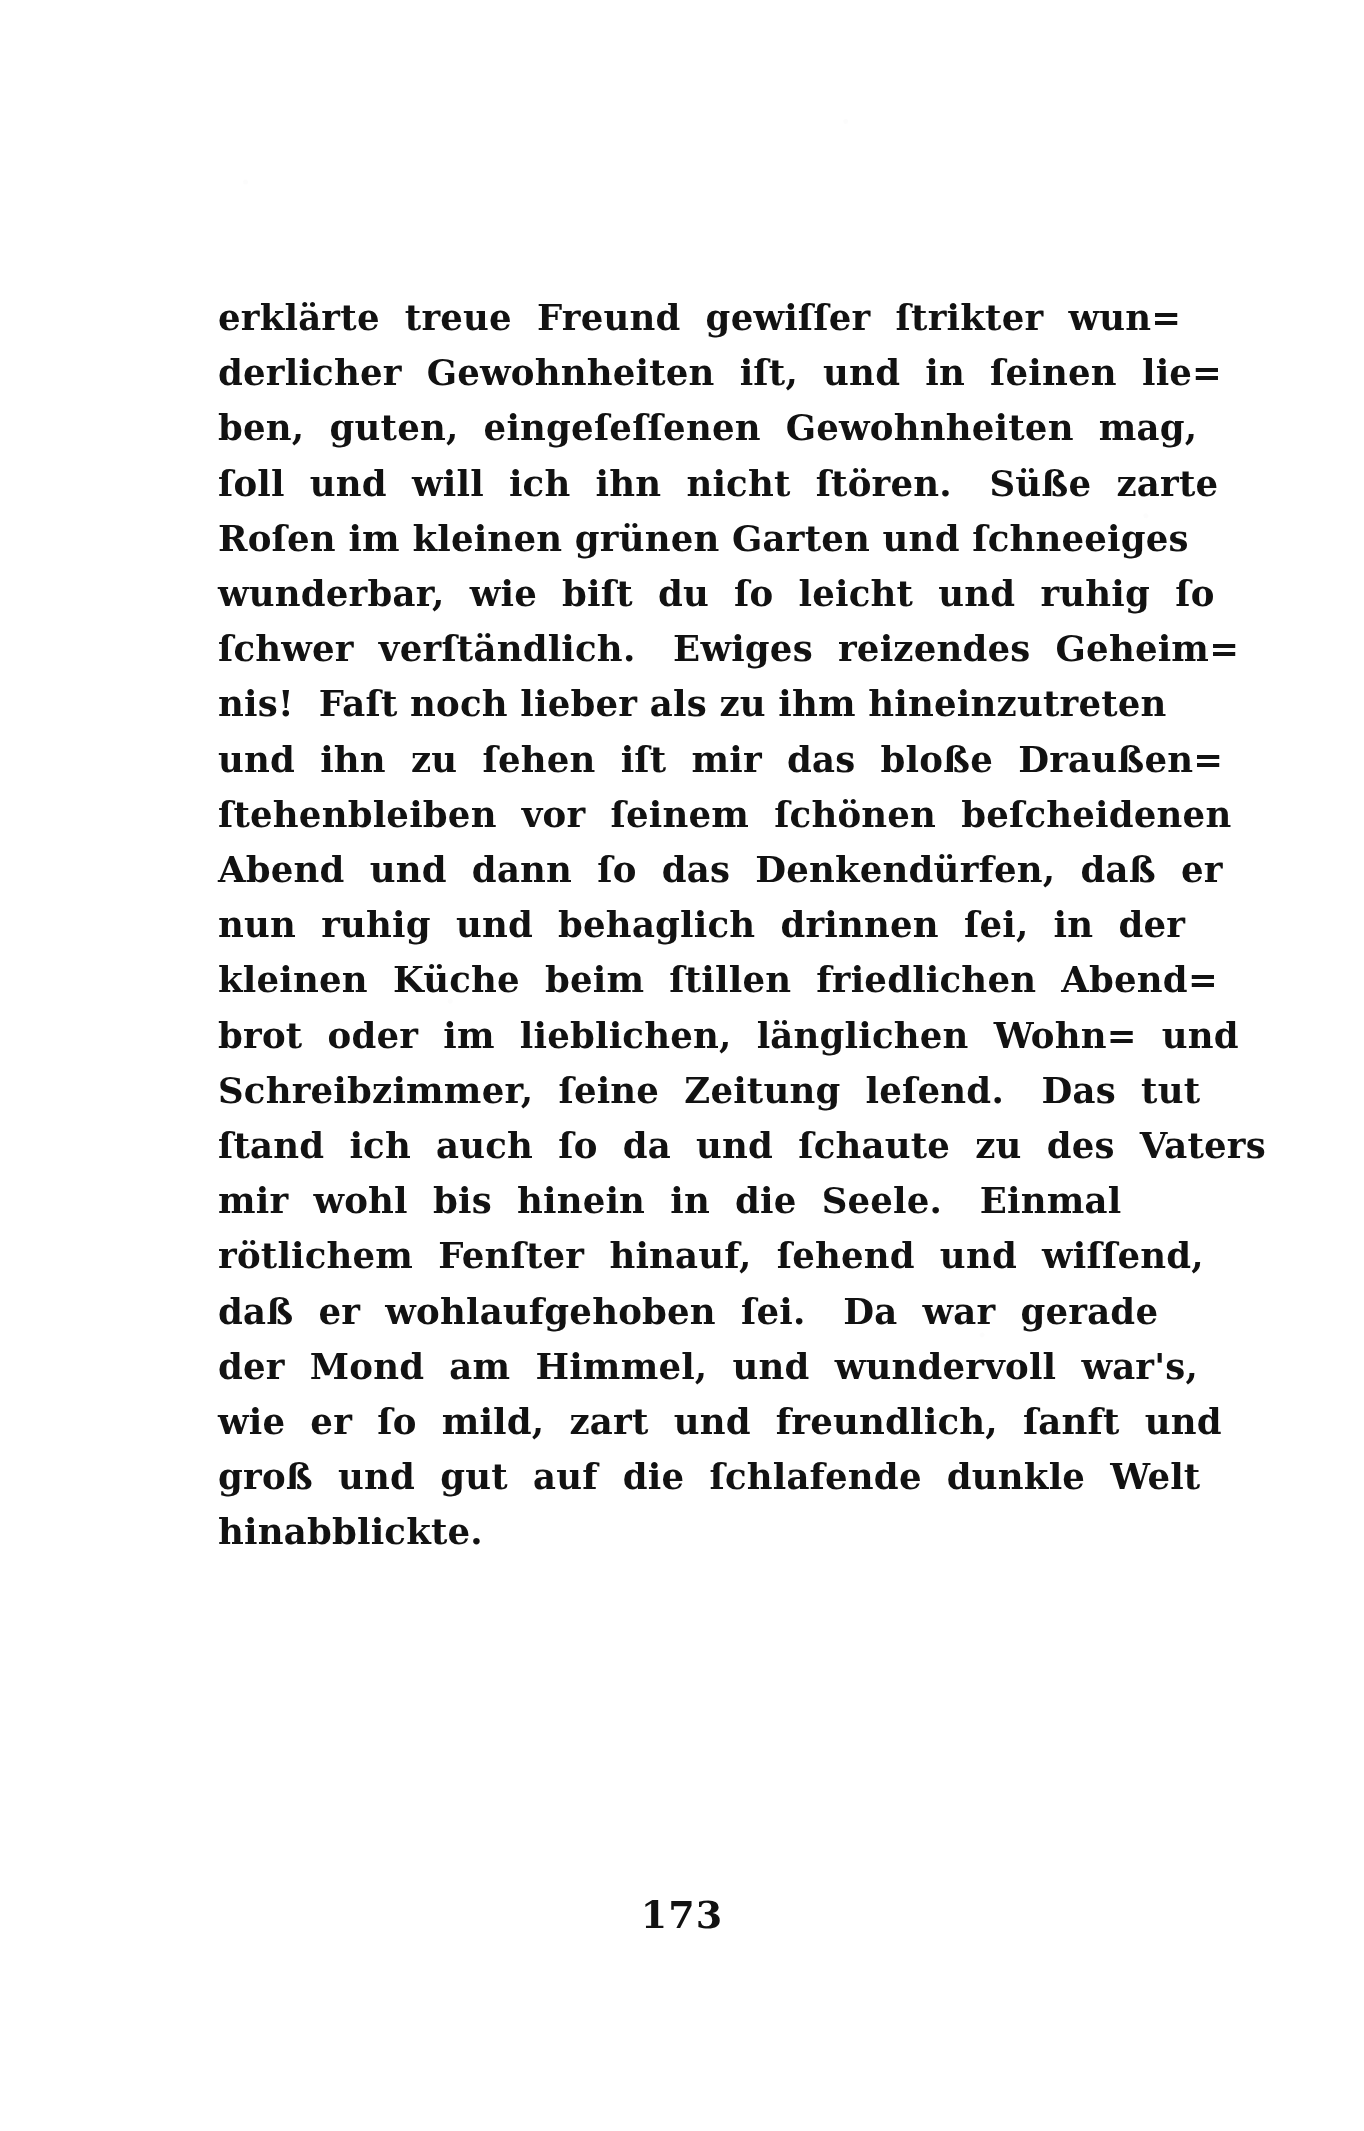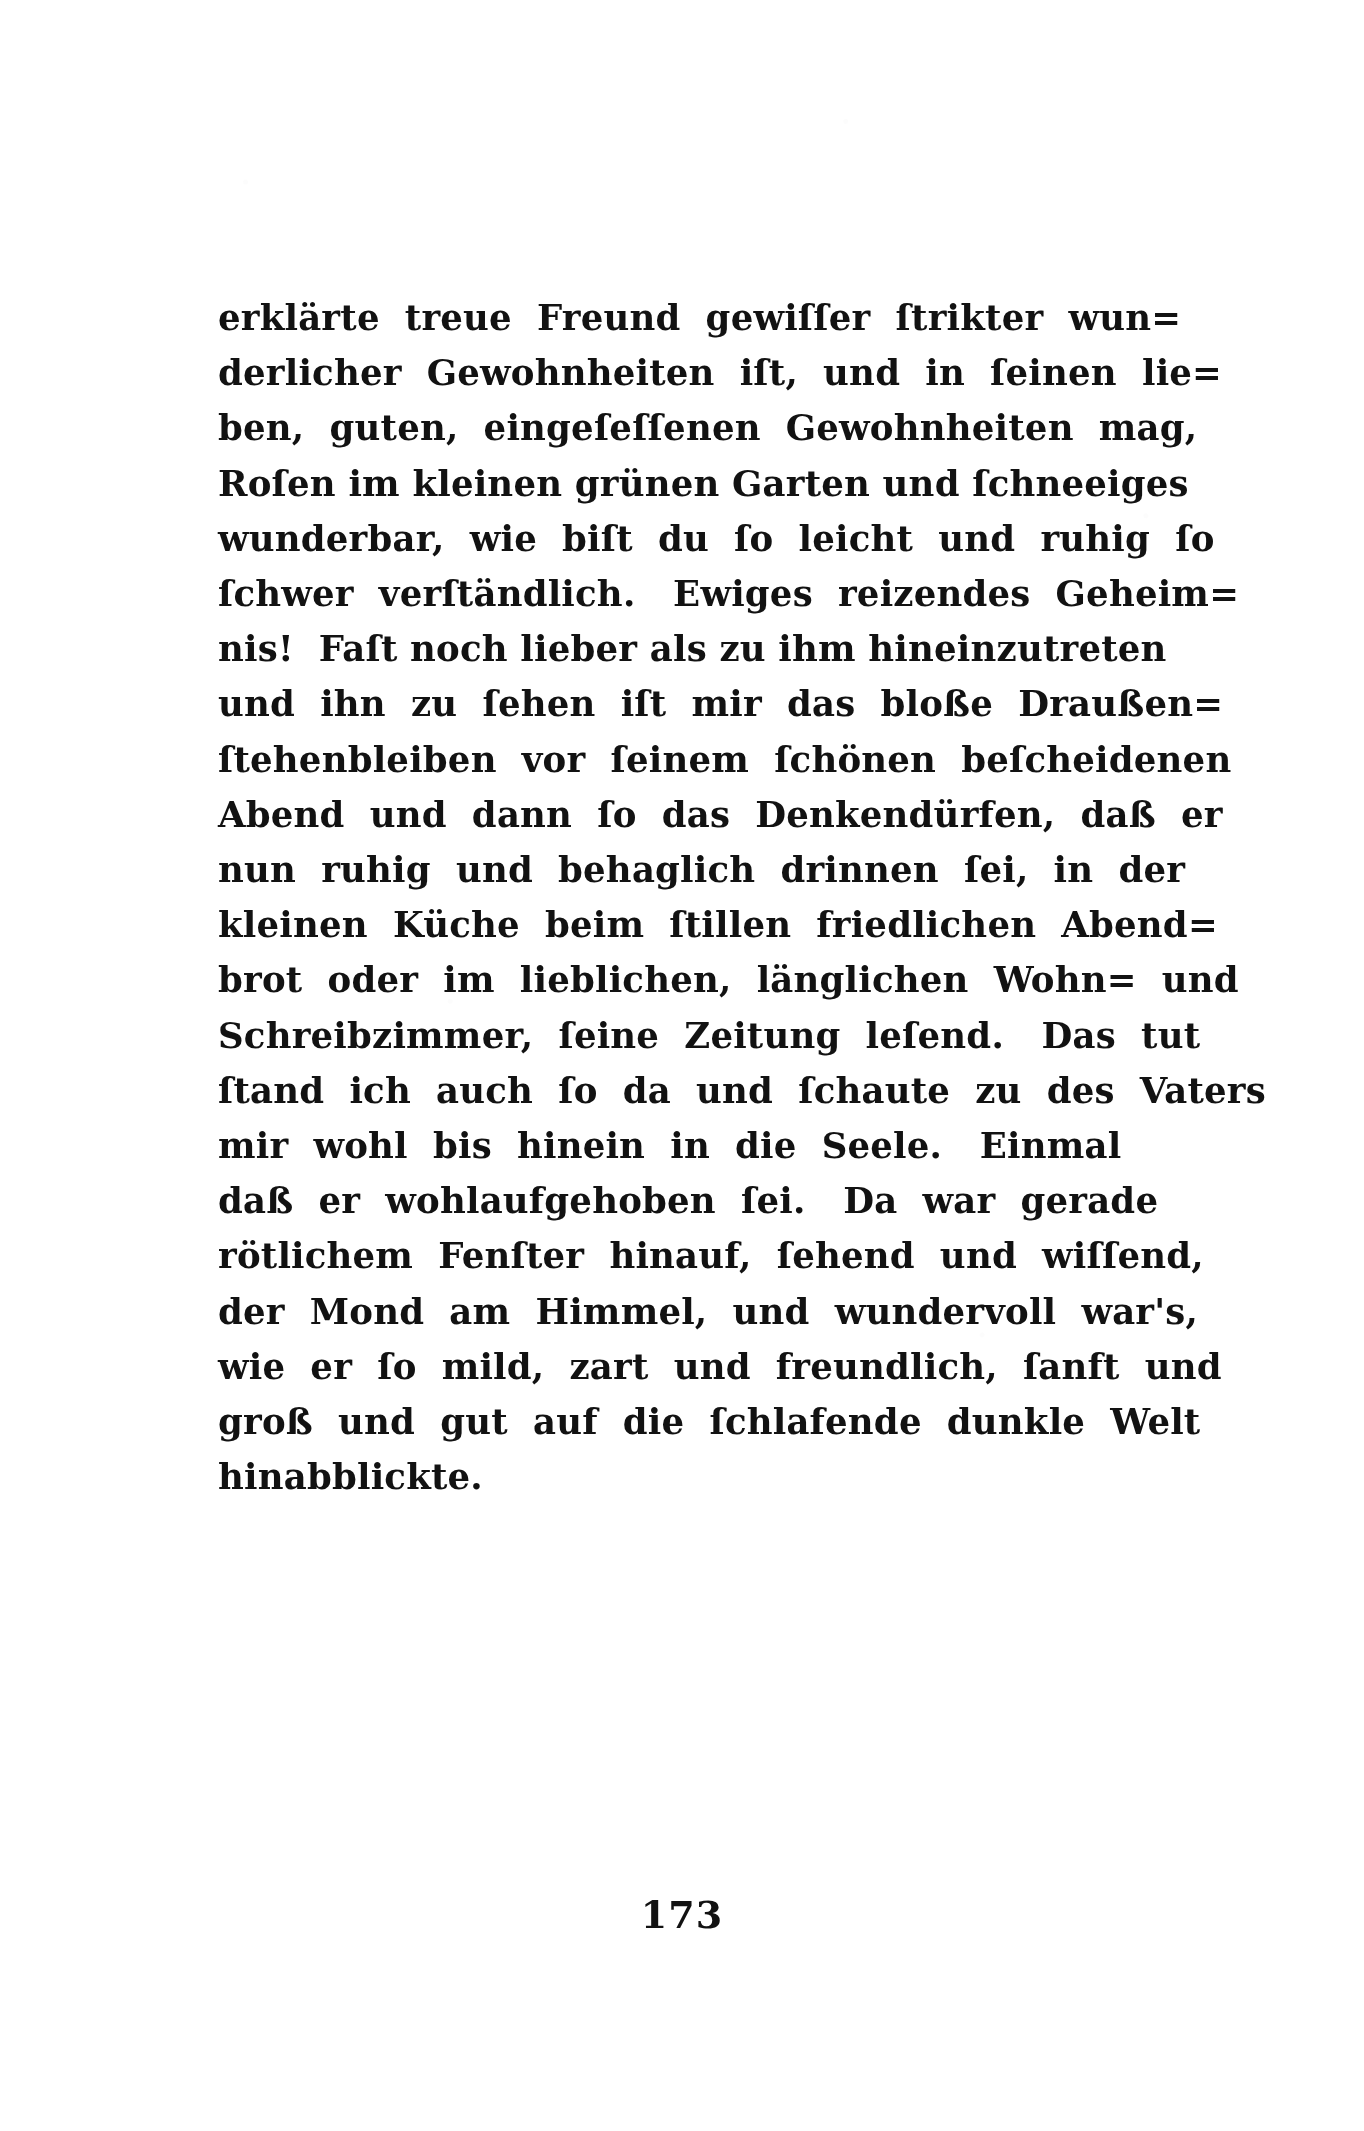--- a/index.html
+++ b/index.html
@@ -76,35 +76,36 @@
 </head>
 <body>
 
 <div class="page">
   <div class="paper-tone"></div>
 
   <div class="text-block">
     <span class="line">erklärte  treue  Freund  gewiſſer  ſtrikter  wun=</span>
     <span class="line">derlicher  Gewohnheiten  iſt,  und  in  ſeinen  lie=</span>
     <span class="line">ben,  guten,  eingeſeſſenen  Gewohnheiten  mag,</span>
+    <span class="line">ſoll  und  will  ich  ihn  nicht  ſtören.   Süße  zarte</span>
     <span class="line">Roſen im kleinen grünen Garten und ſchneeiges</span>
     <span class="line">wunderbar,  wie  biſt  du  ſo  leicht  und  ruhig  ſo</span>
     <span class="line">ſchwer  verſtändlich.   Ewiges  reizendes  Geheim=</span>
     <span class="line">nis!  Faſt noch lieber als zu ihm hineinzutreten</span>
     <span class="line">und  ihn  zu  ſehen  iſt  mir  das  bloße  Draußen=</span>
     <span class="line">ſtehenbleiben  vor  ſeinem  ſchönen  beſcheidenen</span>
     <span class="line">Abend  und  dann  ſo  das  Denkendürfen,  daß  er</span>
     <span class="line">nun  ruhig  und  behaglich  drinnen  ſei,  in  der</span>
     <span class="line">kleinen  Küche  beim  ſtillen  friedlichen  Abend=</span>
     <span class="line">brot  oder  im  lieblichen,  länglichen  Wohn=  und</span>
     <span class="line">Schreibzimmer,  ſeine  Zeitung  leſend.   Das  tut</span>
     <span class="line">ſtand  ich  auch  ſo  da  und  ſchaute  zu  des  Vaters</span>
     <span class="line">mir  wohl  bis  hinein  in  die  Seele.   Einmal</span>
+    <span class="line">rötlichem  Fenſter  hinauf,  ſehend  und  wiſſend,</span>
     <span class="line">daß  er  wohlaufgehoben  ſei.   Da  war  gerade</span>
-    <span class="line">rötlichem  Fenſter  hinauf,  ſehend  und  wiſſend,</span>
     <span class="line">der  Mond  am  Himmel,  und  wundervoll  war's,</span>
     <span class="line">wie  er  ſo  mild,  zart  und  freundlich,  ſanft  und</span>
     <span class="line">groß  und  gut  auf  die  ſchlafende  dunkle  Welt</span>
     <span class="line">hinabblickte.</span>
   </div>
 
   <div class="folio">173</div>
 </div>
 
 </body></html>

